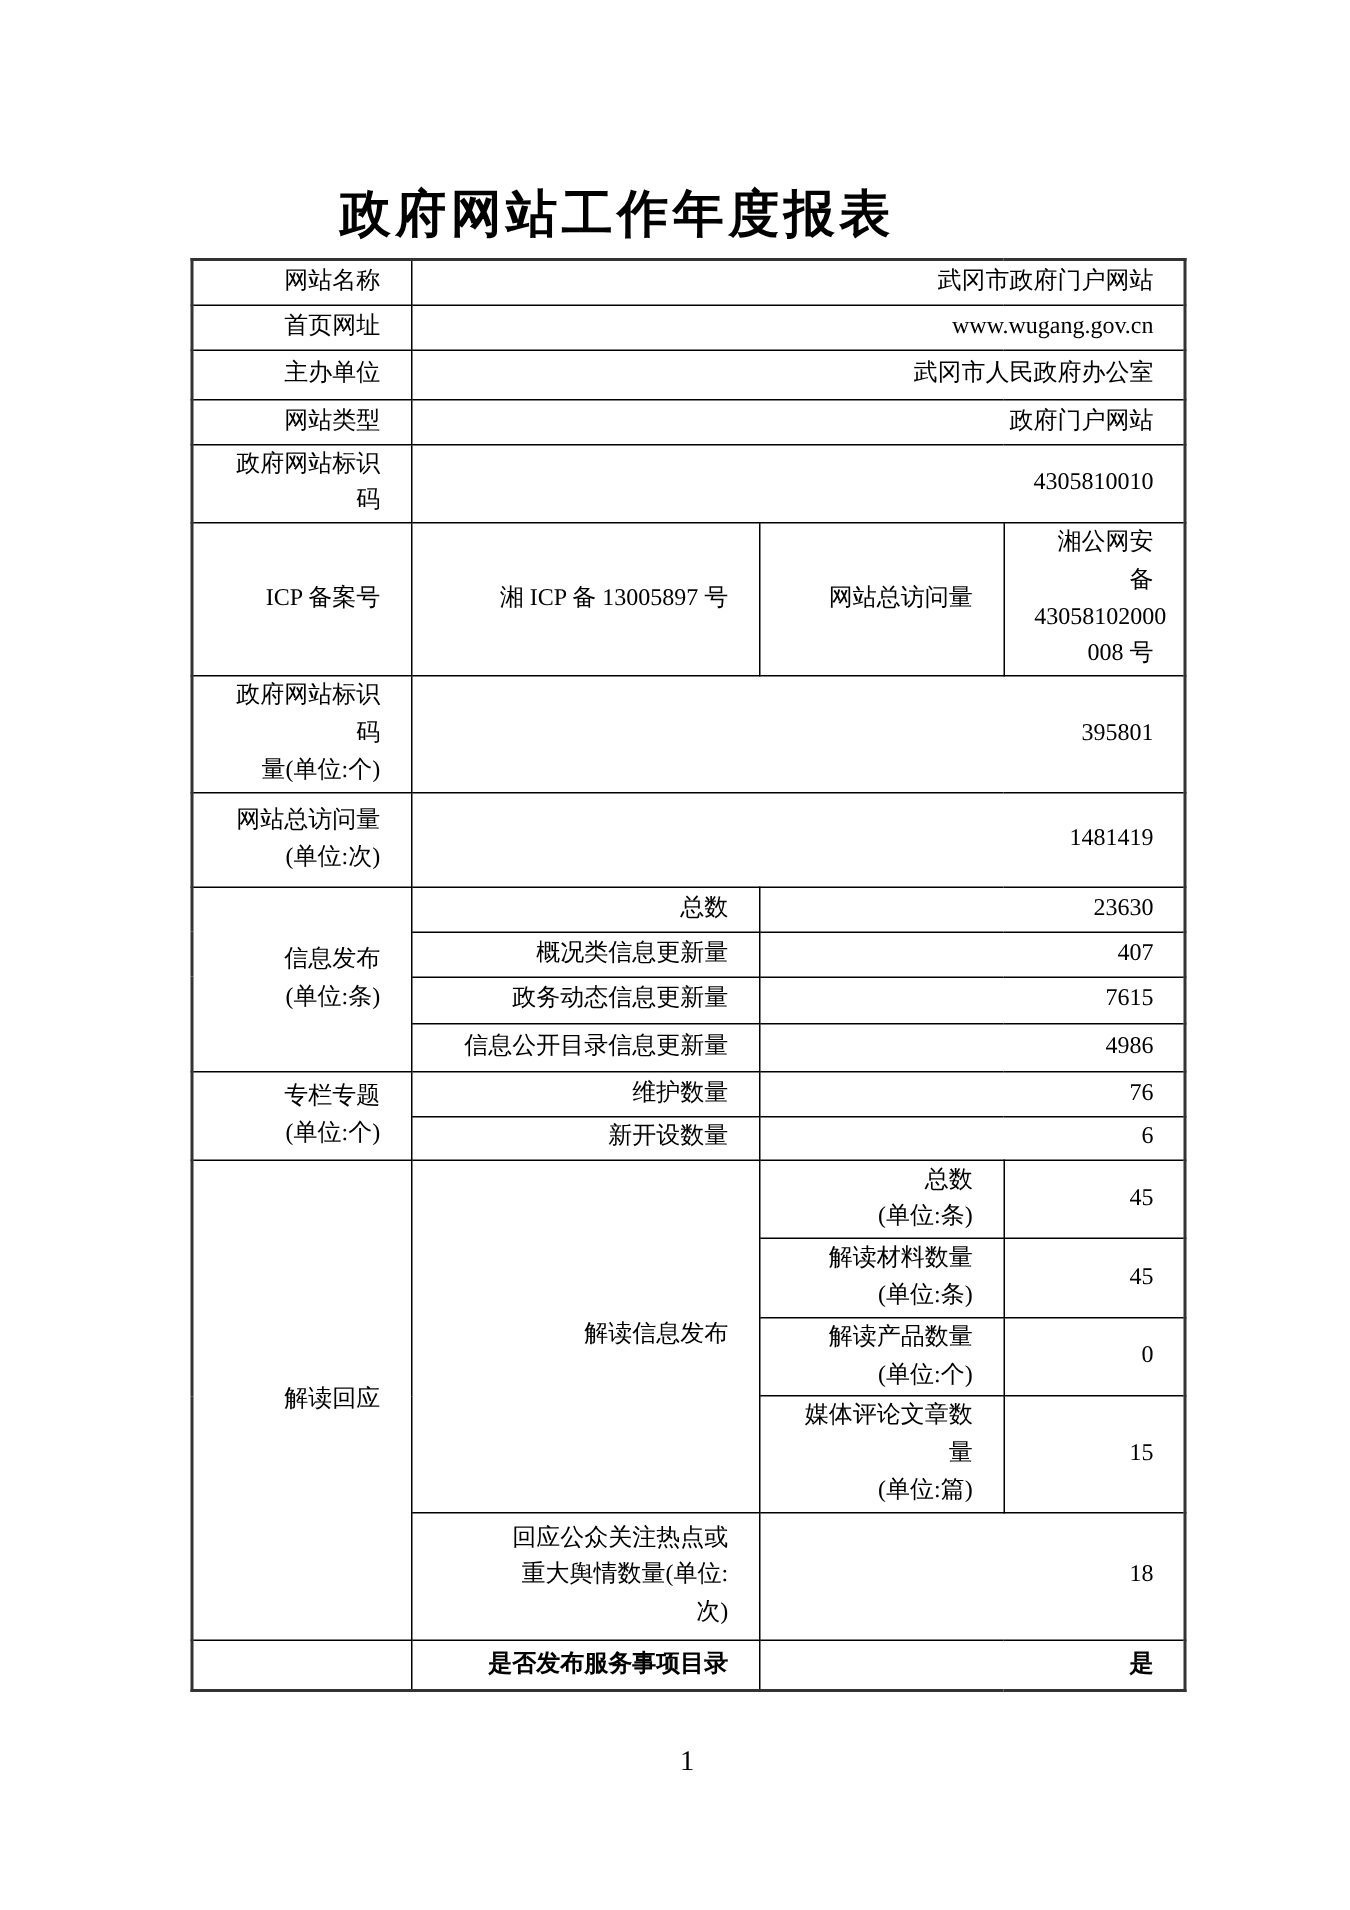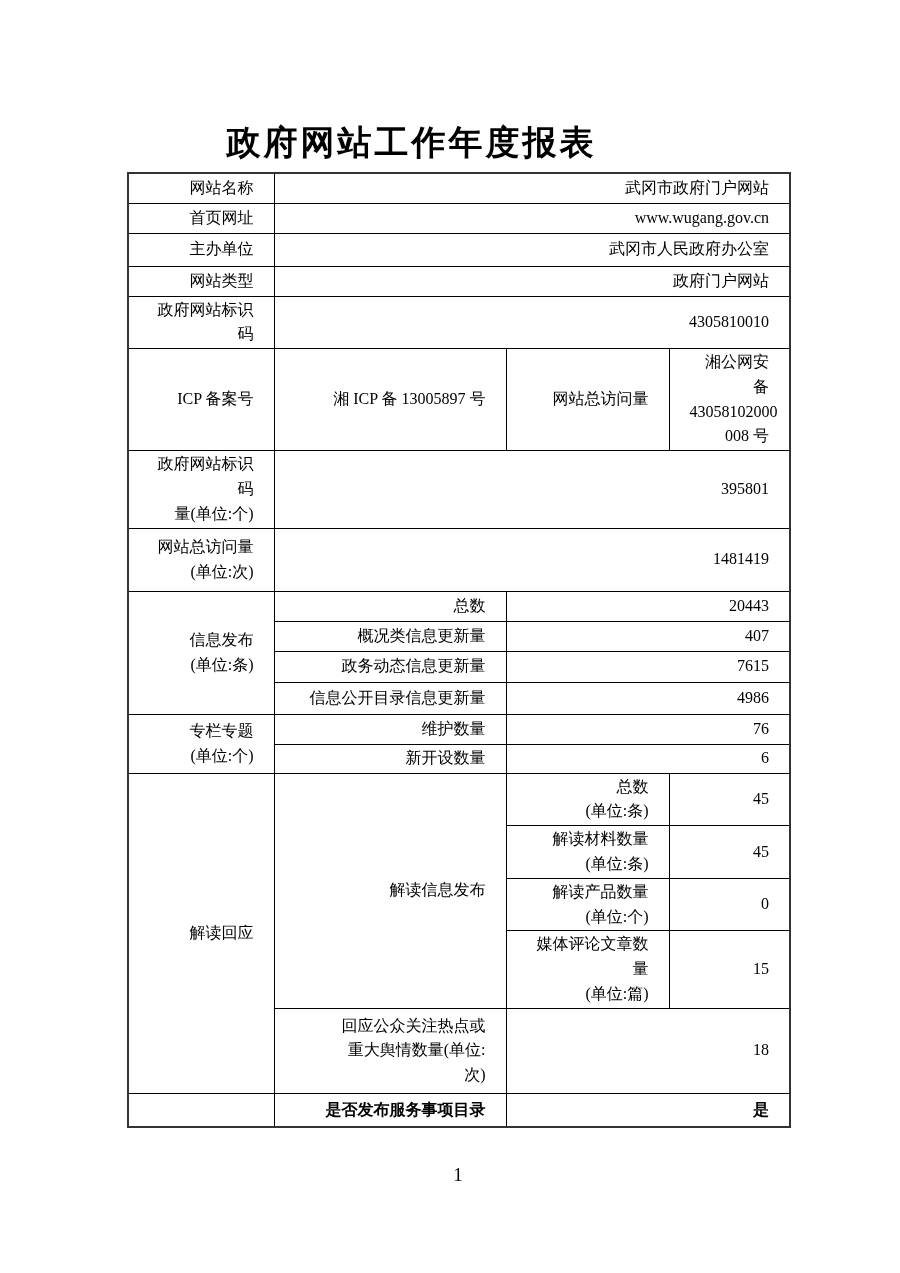--- a/index.html
+++ b/index.html
@@ -135,21 +135,21 @@
         <tr class="h63">
           <td>网站总访问量
 (单位:次)</td>
           <td colspan="3">1481419</td>
         </tr>
 
         <tr class="h30">
           <td rowspan="4">信息发布
 (单位:条)</td>
           <td>总数</td>
-          <td colspan="2">20443</td>
+          <td colspan="2">23630</td>
         </tr>
         <tr class="h30">
           <td>概况类信息更新量</td>
           <td colspan="2">407</td>
         </tr>
         <tr class="h31">
           <td>政务动态信息更新量</td>
           <td colspan="2">7615</td>
         </tr>
         <tr class="h32">

